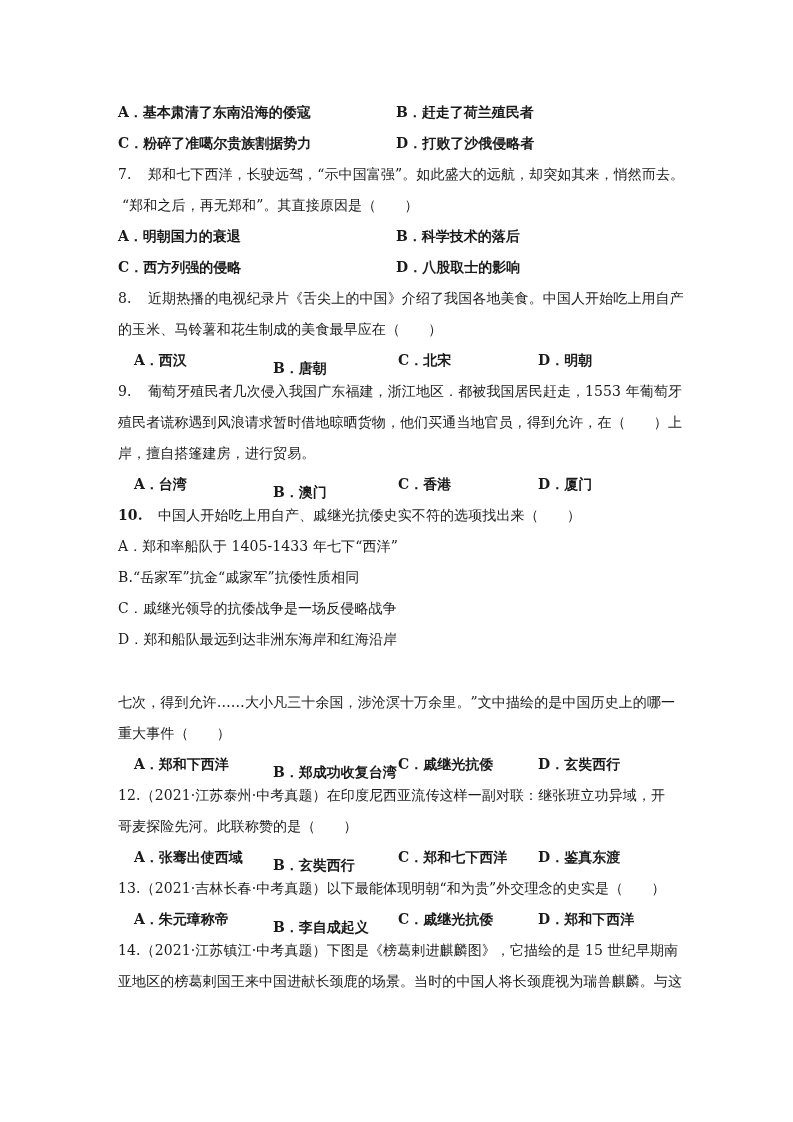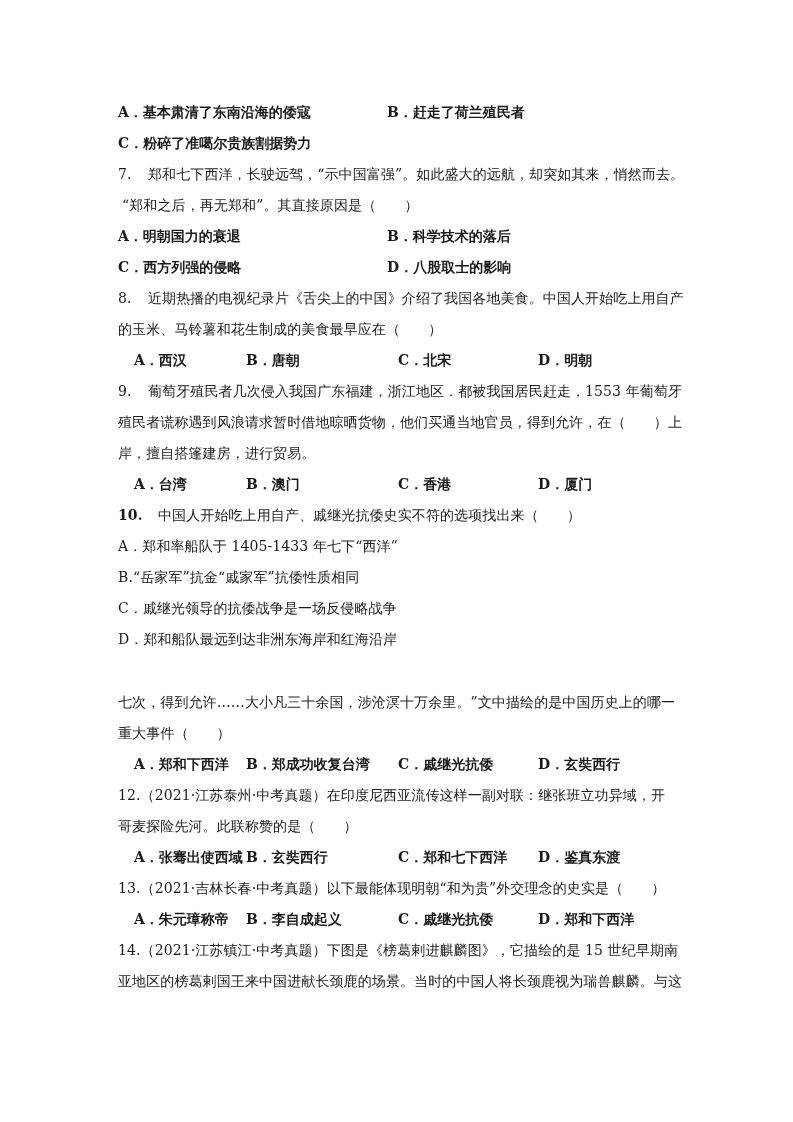--- a/index.html
+++ b/index.html
@@ -38,25 +38,25 @@
       font-size: 14px;
       position: relative;
       white-space: nowrap;
     }
     .opts span {
       position: absolute;
       top: 0;
       font-weight: bold;
     }
     .opts.four span:nth-child(1) { left: 16px; }
-    .opts.four span:nth-child(2) { left: 128px; }
+    .opts.four span:nth-child(2) { left: 155px; margin-top: 8px; }
     .opts.four span:nth-child(3) { left: 280px; }
     .opts.four span:nth-child(4) { left: 420px; }
     .opts.two span:nth-child(1) { left: 0; }
-    .opts.two span:nth-child(2) { left: 269px; }
+    .opts.two span:nth-child(2) { left: 278px; }
     .qnum {
       display: inline-block;
     }
     .qnum.spaced {
       width: 30px;
     }
     .qnum.spaced10 {
       width: 40px;
       font-weight: bold;
     }
@@ -68,20 +68,21 @@
 <body>
 
 <div class="page">
 
   <div class="opts two">
     <span>A．基本肃清了东南沿海的倭寇</span>
     <span>B．赶走了荷兰殖民者</span>
   </div>
   <div class="opts two">
     <span>C．粉碎了准噶尔贵族割据势力</span>
+    <span>D．打败了沙俄侵略者</span>
   </div>
 
   <div class="line">
     <span class="qnum spaced">7.</span><span>郑和七下西洋，长驶远驾，“示中国富强”。如此盛大的远航，却突如其来，悄然而去。</span>
   </div>
   <div class="line indent-quote">“郑和之后，再无郑和”。其直接原因是（　　）</div>
   <div class="opts two">
     <span>A．明朝国力的衰退</span>
     <span>B．科学技术的落后</span>
   </div>

